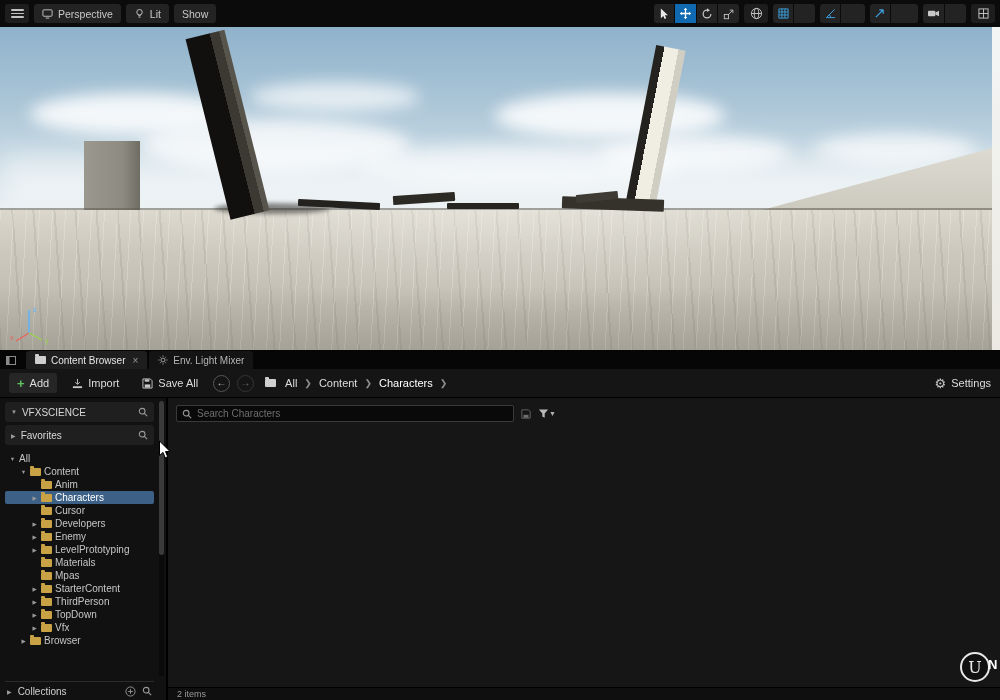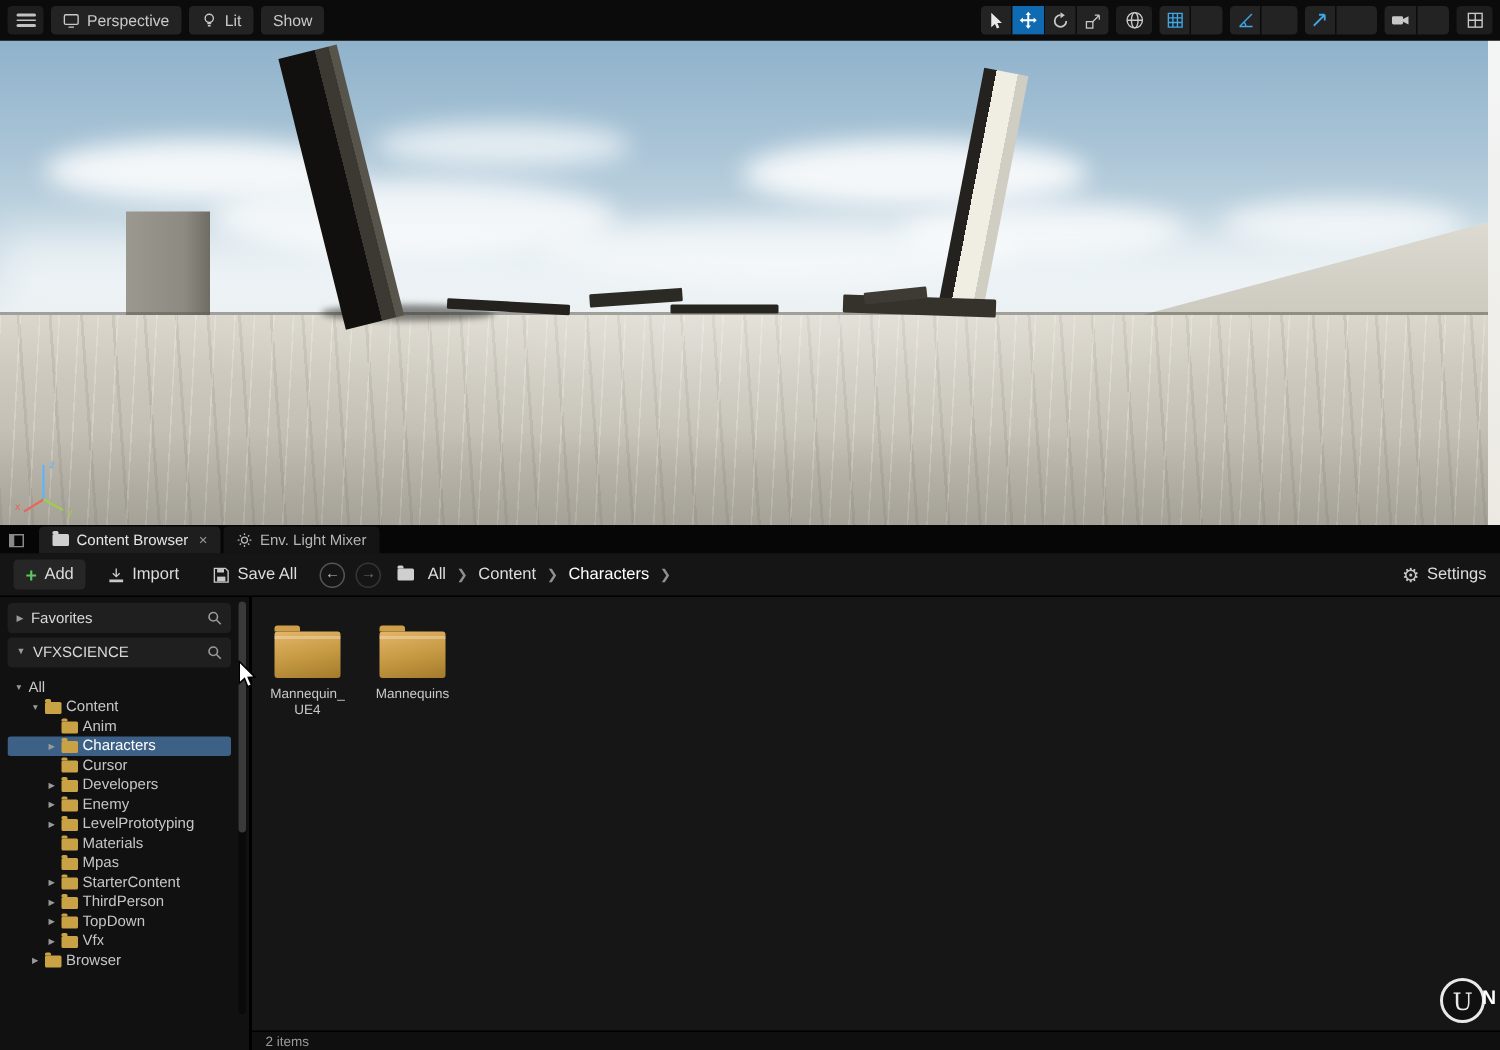--- a/index.html
+++ b/index.html
@@ -358,137 +358,165 @@
       <button class="settings">
         <span class="gear">⚙</span>
         <span>Settings</span>
       </button>
     </div>
 
     <div class="cb-body">
 
       <div class="sidebar">
         <div class="side-header">
+          <span class="chev">▼</span>
+          <span>VFXSCIENCE</span>
+          <span class="grow"></span>
+          <button class="mini-icon">
+            <svg width="10" height="10" viewBox="0 0 12 12">
+                <circle cx="5" cy="5" r="3.4" fill="none" stroke="#9a9a9a" stroke-width="1.3"></circle>
+                <path d="M7.6 7.6 L11 11" stroke="#9a9a9a" stroke-width="1.3"></path>
+              </svg>
+          </button>
+        </div>
+        <div class="side-header">
           <span class="chev">▶</span>
           <span>Favorites</span>
           <span class="grow"></span>
           <button class="mini-icon">
             <svg width="10" height="10" viewBox="0 0 12 12">
                 <circle cx="5" cy="5" r="3.4" fill="none" stroke="#9a9a9a" stroke-width="1.3"></circle>
                 <path d="M7.6 7.6 L11 11" stroke="#9a9a9a" stroke-width="1.3"></path>
               </svg>
           </button>
         </div>
-        <div class="side-header">
-          <span class="chev">▼</span>
-          <span>VFXSCIENCE</span>
+
+        <div class="tree" id="tree">
+            <div class="tree-row" style="padding-left: 4px;">
+              <span class="tree-arrow">▼</span>
+              <span class="tree-label">All</span>
+            </div>
+            <div class="tree-row" style="padding-left: 15px;">
+              <span class="tree-arrow">▼</span>
+              <span class="folder-ico"></span>
+              <span class="tree-label">Content</span>
+            </div>
+            <div class="tree-row" style="padding-left: 26px;">
+              <span class="tree-arrow"></span>
+              <span class="folder-ico"></span>
+              <span class="tree-label">Anim</span>
+            </div>
+            <div class="tree-row selected" style="padding-left: 26px;">
+              <span class="tree-arrow">▶</span>
+              <span class="folder-ico"></span>
+              <span class="tree-label">Characters</span>
+            </div>
+            <div class="tree-row" style="padding-left: 26px;">
+              <span class="tree-arrow"></span>
+              <span class="folder-ico"></span>
+              <span class="tree-label">Cursor</span>
+            </div>
+            <div class="tree-row" style="padding-left: 26px;">
+              <span class="tree-arrow">▶</span>
+              <span class="folder-ico"></span>
+              <span class="tree-label">Developers</span>
+            </div>
+            <div class="tree-row" style="padding-left: 26px;">
+              <span class="tree-arrow">▶</span>
+              <span class="folder-ico"></span>
+              <span class="tree-label">Enemy</span>
+            </div>
+            <div class="tree-row" style="padding-left: 26px;">
+              <span class="tree-arrow">▶</span>
+              <span class="folder-ico"></span>
+              <span class="tree-label">LevelPrototyping</span>
+            </div>
+            <div class="tree-row" style="padding-left: 26px;">
+              <span class="tree-arrow"></span>
+              <span class="folder-ico"></span>
+              <span class="tree-label">Materials</span>
+            </div>
+            <div class="tree-row" style="padding-left: 26px;">
+              <span class="tree-arrow"></span>
+              <span class="folder-ico"></span>
+              <span class="tree-label">Mpas</span>
+            </div>
+            <div class="tree-row" style="padding-left: 26px;">
+              <span class="tree-arrow">▶</span>
+              <span class="folder-ico"></span>
+              <span class="tree-label">StarterContent</span>
+            </div>
+            <div class="tree-row" style="padding-left: 26px;">
+              <span class="tree-arrow">▶</span>
+              <span class="folder-ico"></span>
+              <span class="tree-label">ThirdPerson</span>
+            </div>
+            <div class="tree-row" style="padding-left: 26px;">
+              <span class="tree-arrow">▶</span>
+              <span class="folder-ico"></span>
+              <span class="tree-label">TopDown</span>
+            </div>
+            <div class="tree-row" style="padding-left: 26px;">
+              <span class="tree-arrow">▶</span>
+              <span class="folder-ico"></span>
+              <span class="tree-label">Vfx</span>
+            </div>
+            <div class="tree-row" style="padding-left: 15px;">
+              <span class="tree-arrow">▶</span>
+              <span class="folder-ico"></span>
+              <span class="tree-label">Browser</span>
+            </div>
+          </div>
+
+        <div class="collections">
+          <span class="chev">▶</span>
+          <span>Collections</span>
           <span class="grow"></span>
+          <button class="mini-icon">
+            <svg width="11" height="11" viewBox="0 0 12 12">
+                <circle cx="6" cy="6" r="5" fill="none" stroke="#9a9a9a"></circle>
+                <path d="M6 3.5 V8.5 M3.5 6 H8.5" stroke="#9a9a9a"></path>
+              </svg>
+          </button>
           <button class="mini-icon">
             <svg width="10" height="10" viewBox="0 0 12 12">
                 <circle cx="5" cy="5" r="3.4" fill="none" stroke="#9a9a9a" stroke-width="1.3"></circle>
                 <path d="M7.6 7.6 L11 11" stroke="#9a9a9a" stroke-width="1.3"></path>
               </svg>
           </button>
         </div>
 
-        <div class="tree" id="tree">
-            <div class="tree-row" style="padding-left: 4px;">
-              <span class="tree-arrow">▼</span>
-              <span class="tree-label">All</span>
-            </div>
-            <div class="tree-row" style="padding-left: 15px;">
-              <span class="tree-arrow">▼</span>
-              <span class="folder-ico"></span>
-              <span class="tree-label">Content</span>
-            </div>
-            <div class="tree-row" style="padding-left: 26px;">
-              <span class="tree-arrow"></span>
-              <span class="folder-ico"></span>
-              <span class="tree-label">Anim</span>
-            </div>
-            <div class="tree-row selected" style="padding-left: 26px;">
-              <span class="tree-arrow">▶</span>
-              <span class="folder-ico"></span>
-              <span class="tree-label">Characters</span>
-            </div>
-            <div class="tree-row" style="padding-left: 26px;">
-              <span class="tree-arrow"></span>
-              <span class="folder-ico"></span>
-              <span class="tree-label">Cursor</span>
-            </div>
-            <div class="tree-row" style="padding-left: 26px;">
-              <span class="tree-arrow">▶</span>
-              <span class="folder-ico"></span>
-              <span class="tree-label">Developers</span>
-            </div>
-            <div class="tree-row" style="padding-left: 26px;">
-              <span class="tree-arrow">▶</span>
-              <span class="folder-ico"></span>
-              <span class="tree-label">Enemy</span>
-            </div>
-            <div class="tree-row" style="padding-left: 26px;">
-              <span class="tree-arrow">▶</span>
-              <span class="folder-ico"></span>
-              <span class="tree-label">LevelPrototyping</span>
-            </div>
-            <div class="tree-row" style="padding-left: 26px;">
-              <span class="tree-arrow"></span>
-              <span class="folder-ico"></span>
-              <span class="tree-label">Materials</span>
-            </div>
-            <div class="tree-row" style="padding-left: 26px;">
-              <span class="tree-arrow"></span>
-              <span class="folder-ico"></span>
-              <span class="tree-label">Mpas</span>
-            </div>
-            <div class="tree-row" style="padding-left: 26px;">
-              <span class="tree-arrow">▶</span>
-              <span class="folder-ico"></span>
-              <span class="tree-label">StarterContent</span>
-            </div>
-            <div class="tree-row" style="padding-left: 26px;">
-              <span class="tree-arrow">▶</span>
-              <span class="folder-ico"></span>
-              <span class="tree-label">ThirdPerson</span>
-            </div>
-            <div class="tree-row" style="padding-left: 26px;">
-              <span class="tree-arrow">▶</span>
-              <span class="folder-ico"></span>
-              <span class="tree-label">TopDown</span>
-            </div>
-            <div class="tree-row" style="padding-left: 26px;">
-              <span class="tree-arrow">▶</span>
-              <span class="folder-ico"></span>
-              <span class="tree-label">Vfx</span>
-            </div>
-            <div class="tree-row" style="padding-left: 15px;">
-              <span class="tree-arrow">▶</span>
-              <span class="folder-ico"></span>
-              <span class="tree-label">Browser</span>
-            </div>
-          </div>
-
-
         <div class="side-scroll">
           <div class="thumb"></div>
         </div>
       </div>
 
       <div class="main">
-
-        <div class="folder-grid" id="folder-grid">
-            <div class="asset-tile">
-              <div class="big-folder"></div>
-              <div class="asset-label">Mannequin_UE4</div>
-            </div>
-            <div class="asset-tile">
-              <div class="big-folder"></div>
-              <div class="asset-label">Mannequins</div>
-            </div>
+        <div class="search-row">
+          <div class="search-box">
+            <svg width="10" height="10" viewBox="0 0 12 12">
+                <circle cx="5" cy="5" r="3.4" fill="none" stroke="#9a9a9a" stroke-width="1.3"></circle>
+                <path d="M7.6 7.6 L11 11" stroke="#9a9a9a" stroke-width="1.3"></path>
+              </svg>
+            <input type="text" placeholder="Search Characters" style="">
           </div>
+          <button class="mini-icon">
+            <svg width="10" height="10" viewBox="0 0 12 12">
+                <path d="M1 1 h8 l2 2 v8 h-10 z" fill="none" stroke="#6f6f6f"></path>
+                <rect x="3" y="7" width="6" height="3.5" fill="#6f6f6f"></rect>
+              </svg>
+          </button>
+          <button class="mini-icon">
+            <svg width="11" height="11" viewBox="0 0 12 12">
+                <path d="M1 1.5 H11 L7.3 6 V10.5 L4.7 9.2 V6 Z" fill="#b8b8b8"></path>
+              </svg>
+            <span class="dd-chev">▼</span>
+          </button>
+        </div>
+
 
         <div class="status-bar">
           <span>2 items</span>
         </div>
       </div>
     </div>
   </div>
 
   <svg class="mouse-cursor" width="14" height="20" viewBox="0 0 14 20">
     <path d="M1.5 1 L1.5 15.5 L5 12.4 L7.2 17.8 L9.7 16.7 L7.5 11.6 L12 11.4 Z" fill="#fff" stroke="#000" stroke-width="1"></path>

